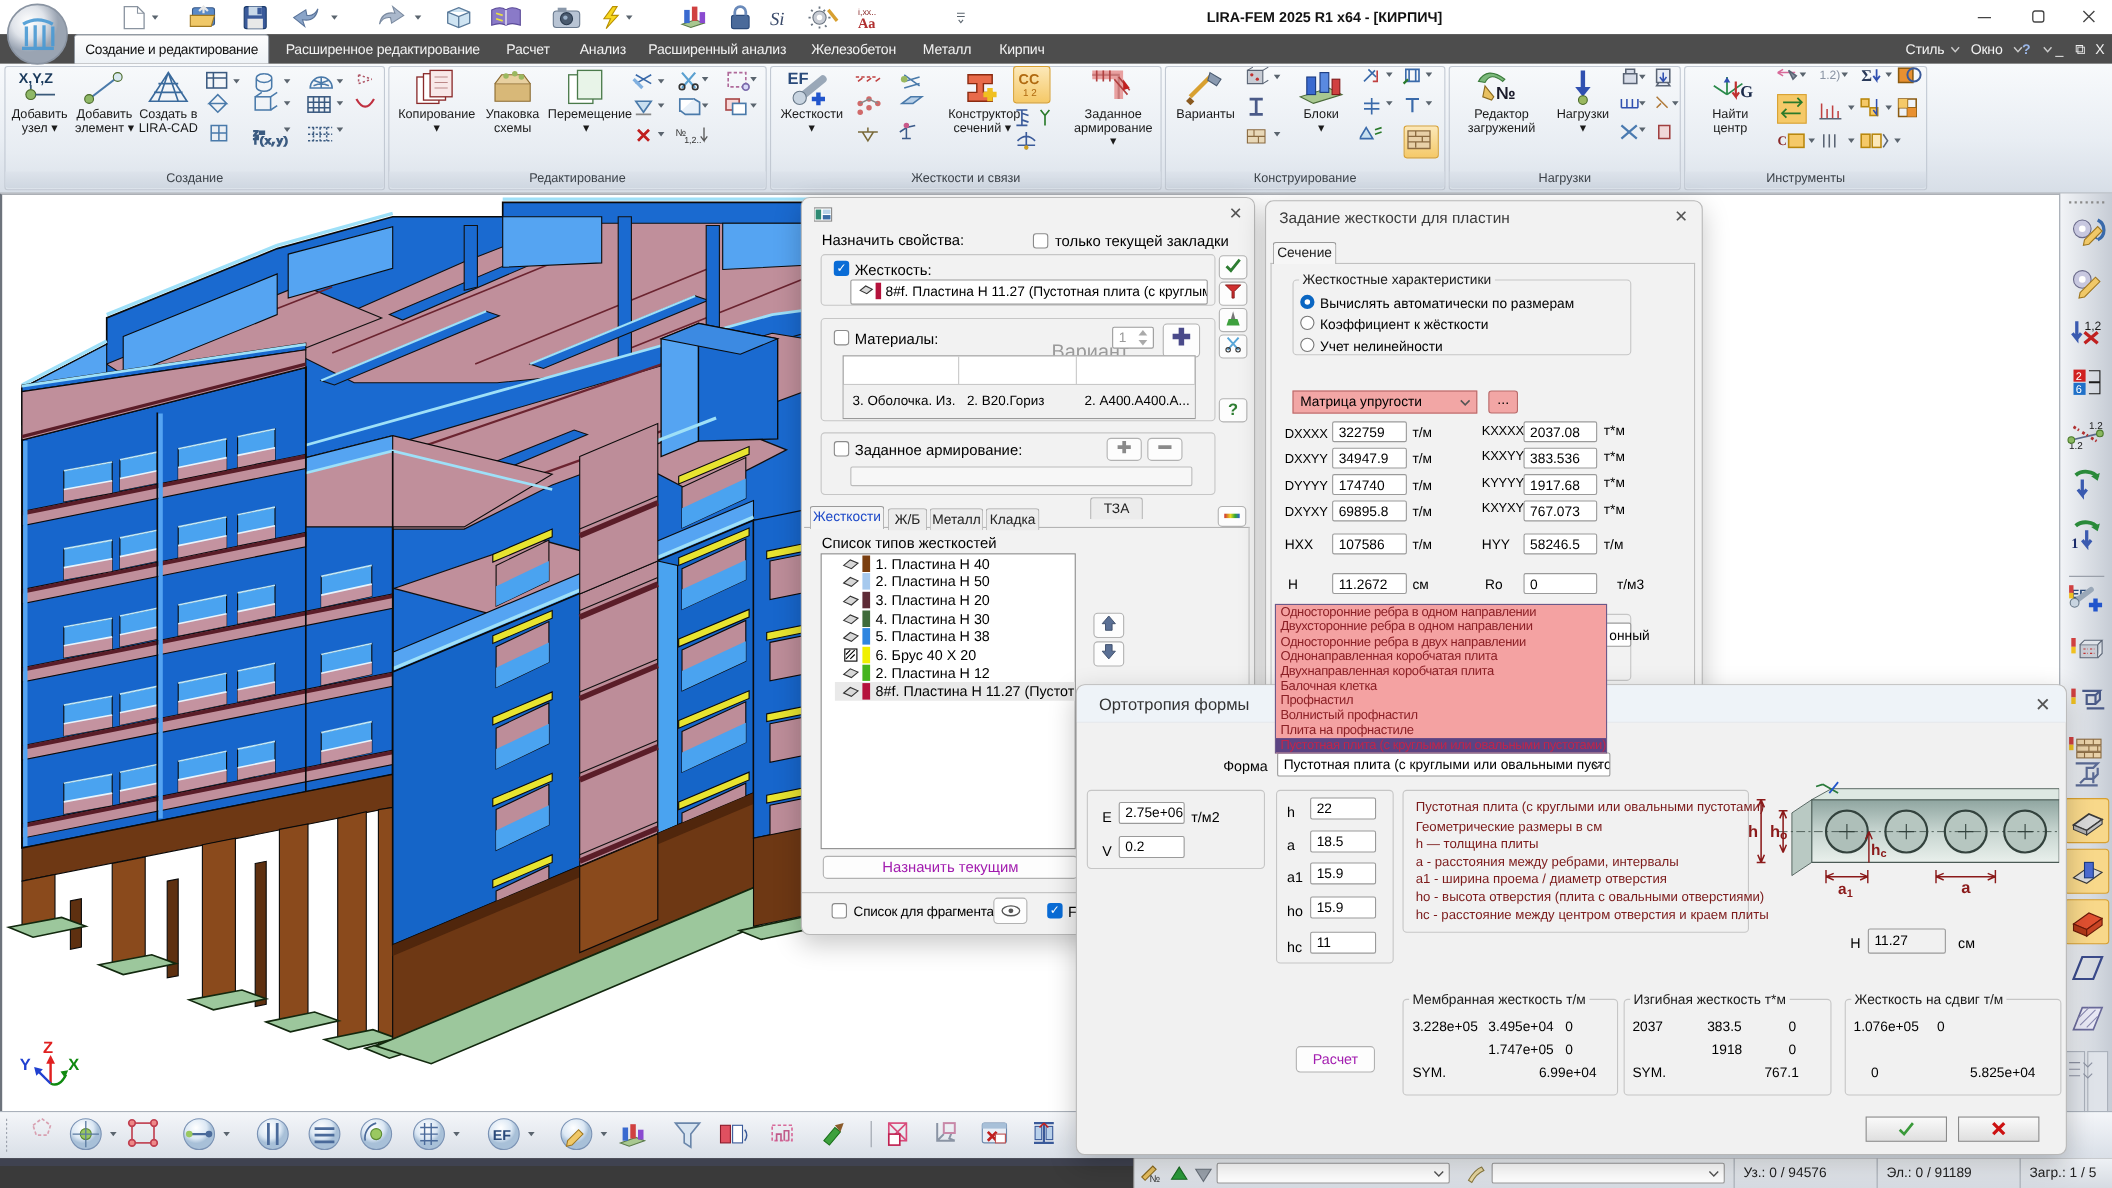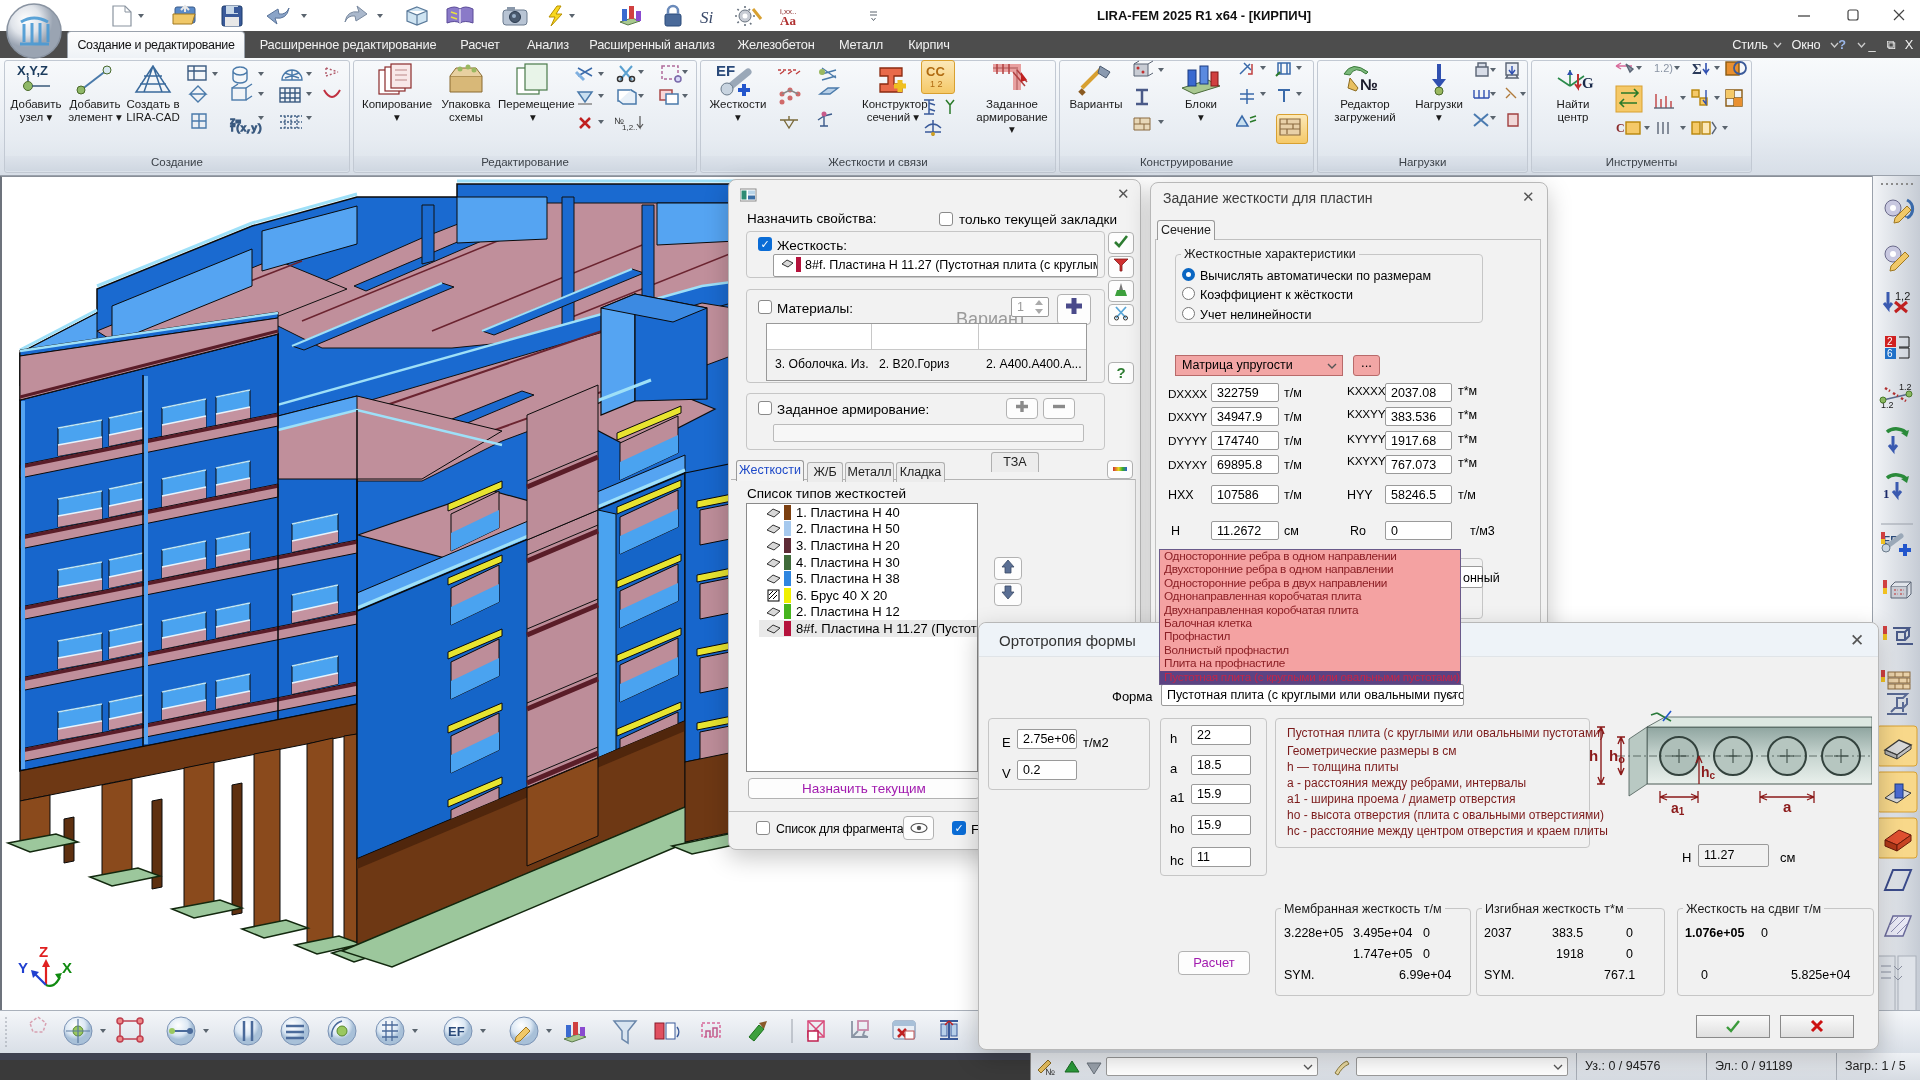--- a/index.html
+++ b/index.html
@@ -1224,21 +1224,21 @@
   <div class="glab" style="left:503px;top:279px;background:#f1f1f1;">Изгибная жесткость т*м</div>
   <div class="lab" style="left:505px;top:303px;">2037</div>
     <div class="lab" style="left:573px;top:303px;">383.5</div>
     <div class="lab" style="left:647px;top:303px;">0</div>
   <div class="lab" style="left:577px;top:324px;">1918</div>
     <div class="lab" style="left:647px;top:324px;">0</div>
   <div class="lab" style="left:505px;top:345px;">SYM.</div>
     <div class="lab" style="left:625px;top:345px;">767.1</div>
   <div class="gbox" style="left:698px;top:285px;width:197px;height:88px;"></div>
   <div class="glab" style="left:704px;top:279px;background:#f1f1f1;">Жесткость на сдвиг т/м</div>
-  <div class="lab" style="left:706px;top:303px;font-weight:bold;">1.076e+05</div>
+  <div class="lab" style="left:706px;top:303px;">1.076e+05</div>
     <div class="lab" style="left:782px;top:303px;">0</div>
   <div class="lab" style="left:722px;top:345px;">0</div>
     <div class="lab" style="left:812px;top:345px;">5.825e+04</div>
   <div class="btn" style="left:199px;top:328px;width:72px;height:24px;line-height:22px;">Расчет</div>
 
   <div class="abs" style="left:717px;top:392px;width:74px;height:23px;background:linear-gradient(#fafafa,#dfdfdf);border:1px solid #8a8a8a;box-sizing:border-box;text-align:center;"><svg width="18" height="15" style="margin-top:3px">
         <path d="M3 8 l4 4 l8 -10" fill="none" stroke="#3a9a3a" stroke-width="2.4"></path>
       </svg></div>
   <div class="abs" style="left:801px;top:392px;width:74px;height:23px;background:linear-gradient(#fafafa,#dfdfdf);border:1px solid #8a8a8a;box-sizing:border-box;text-align:center;"><svg width="16" height="15" style="margin-top:3px">
         <path d="M3 2 L13 12 M13 2 L3 12" stroke="#cc1111" stroke-width="3"></path>

